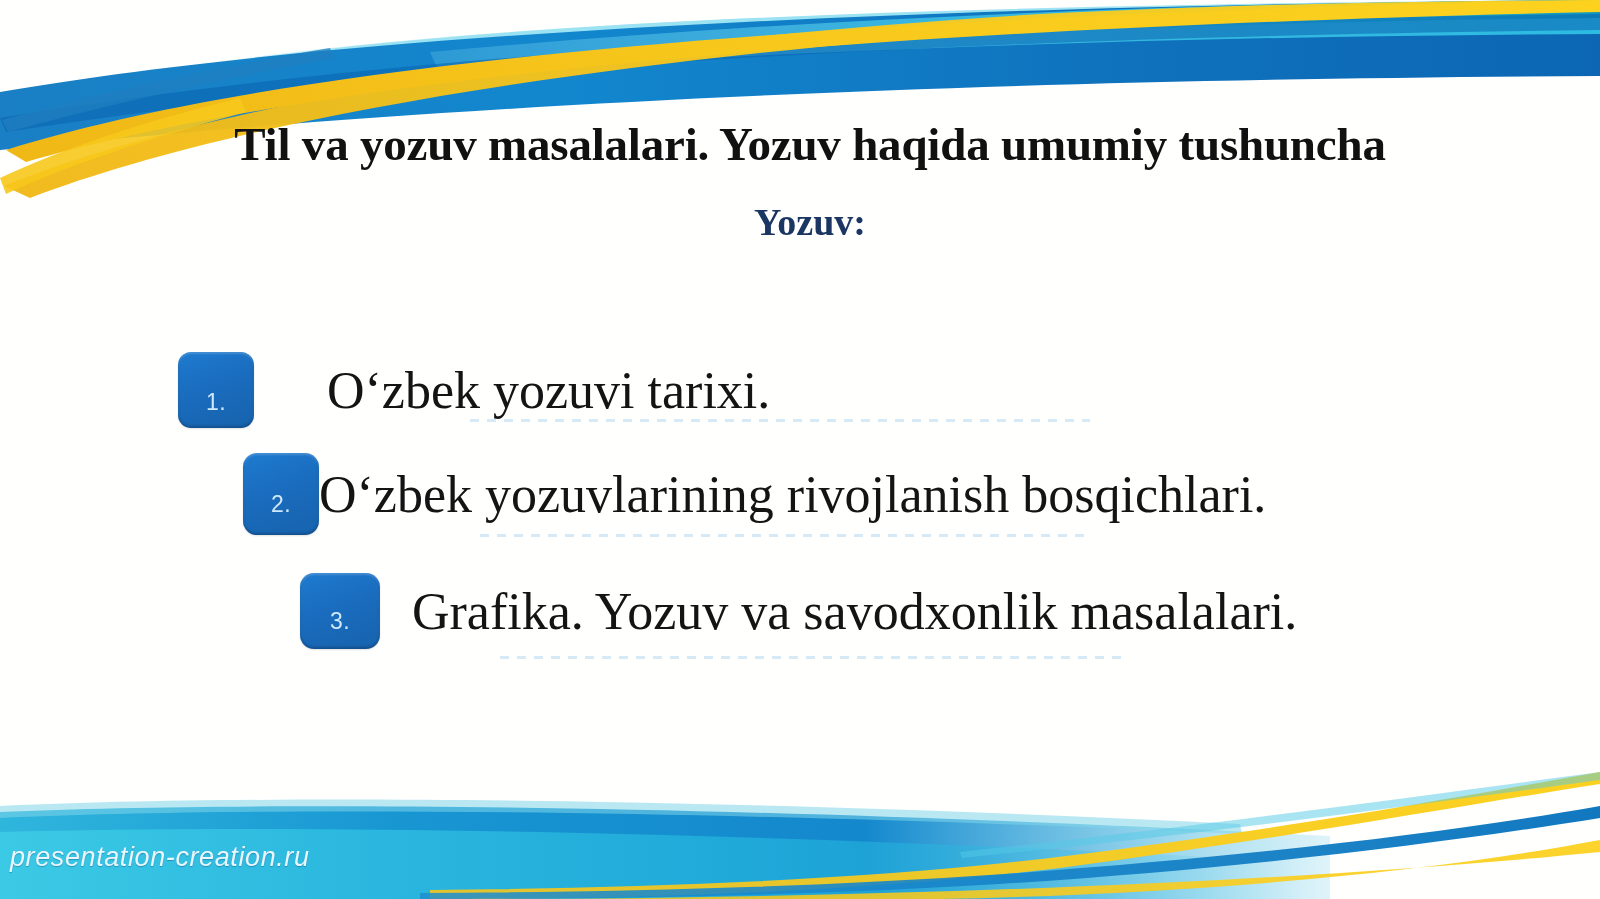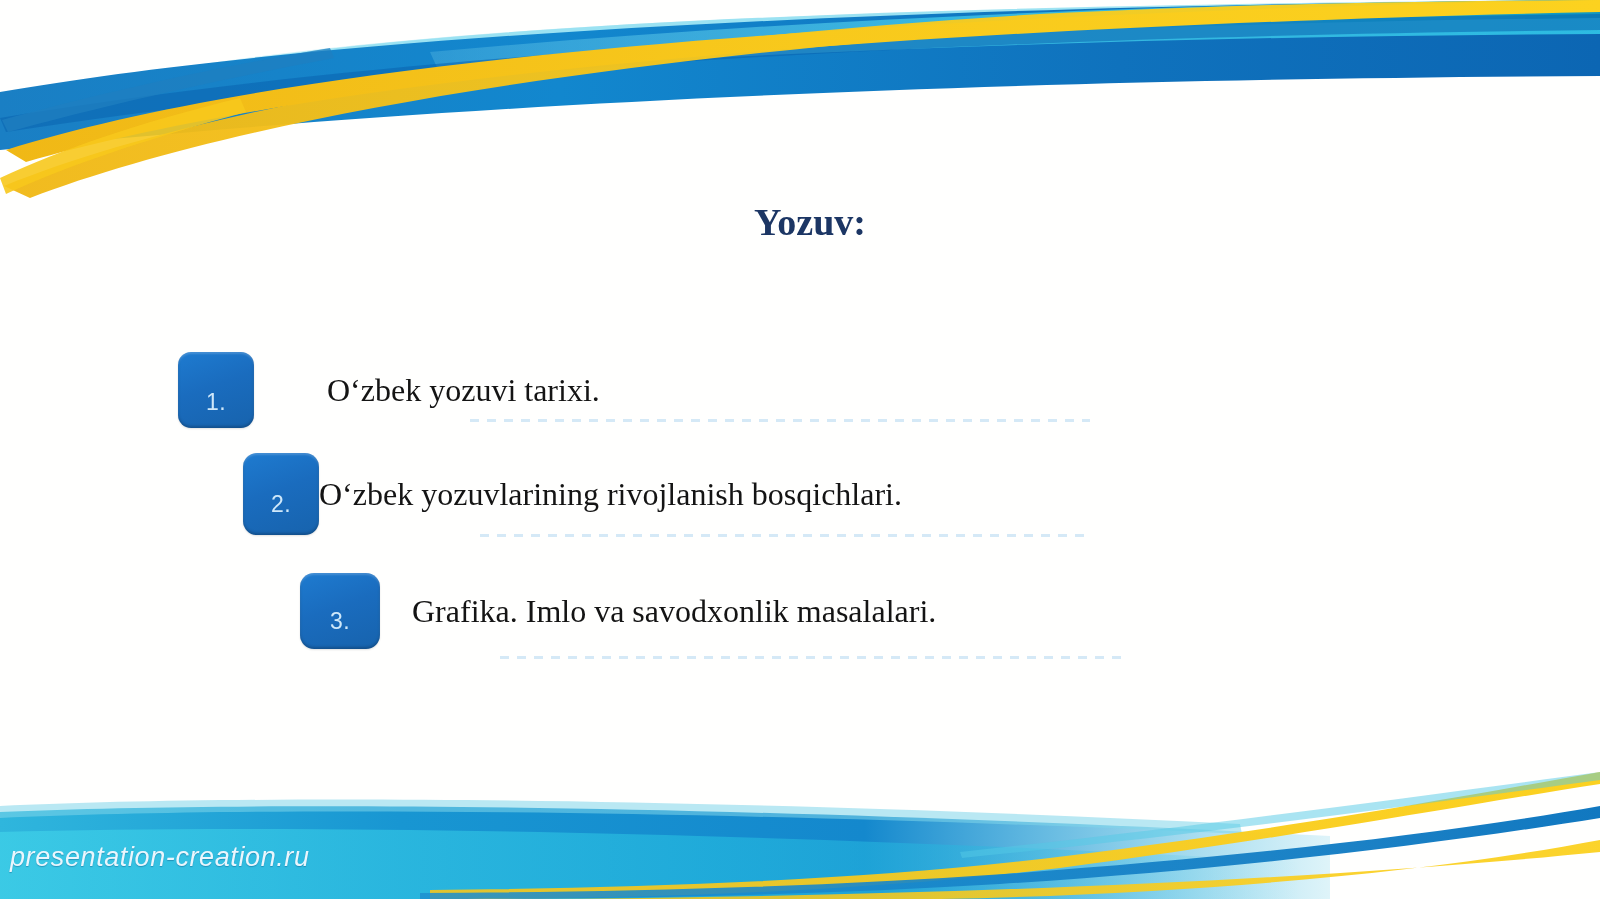--- a/index.html
+++ b/index.html
@@ -93,21 +93,21 @@
     font-size: 23px;
     font-weight: 400;
     color: #cfe8fa;
     letter-spacing: 0.5px;
   }
   .reja-item.i1 .badge-num { bottom: 17px; }
   .reja-item.i2 .badge-num { bottom: 14px; }
 
   .item-text {
     font-family: "Liberation Serif", serif;
-    font-size: 32px;
+    font-size: 52px;
     color: #141414;
     white-space: nowrap;
   }
   .reja-item.i0 .item-text { margin-left: 73px; }
   .reja-item.i1 .item-text { }
   .reja-item.i2 .item-text { margin-left: 32px; }
 
   
   .hairline {
     position: absolute;
@@ -214,20 +214,21 @@
 
     <path d="M1600,818 C 1450,842 1250,868 1000,884 C 800,896 600,899 420,899
              L420,893 C 604,892 802,888 1004,874 C 1254,856 1452,832 1600,806 Z" fill="url(#gBotBlueR)"></path>
 
     <path d="M1600,840 C 1430,872 1200,894 940,899 L520,899 L520,899
              C 900,897 1300,882 1600,852 Z" fill="url(#gBotYellow)" opacity="0.95"></path>
 
     <path d="M1600,772 C 1420,796 1200,826 960,852 L962,858 C 1204,834 1424,804 1600,780 Z" fill="#53c9e6" opacity="0.5"></path>
   </svg>
 
+  <div class="title">Til va yozuv masalalari. Yozuv haqida umumiy tushuncha</div>
 
   <div class="subtitle">Yozuv:</div>
 
   <div class="reja-list">
 
     <div class="hairline h0"></div>
     <div class="hairline h1"></div>
     <div class="hairline h2"></div>
 
     <div class="reja-item i0">
@@ -241,19 +242,19 @@
       <div class="badge">
         <span class="badge-num">2.</span>
       </div>
       <div class="item-text">O‘zbek yozuvlarining rivojlanish bosqichlari.</div>
     </div>
 
     <div class="reja-item i2">
       <div class="badge">
         <span class="badge-num">3.</span>
       </div>
-      <div class="item-text">Grafika. Imlo va savodxonlik masalalari.</div>
+      <div class="item-text">Grafika. Yozuv va savodxonlik masalalari.</div>
     </div>
   </div>
 
   <div class="watermark">presentation-creation.ru</div>
 
 </div>
 
 </body></html>

